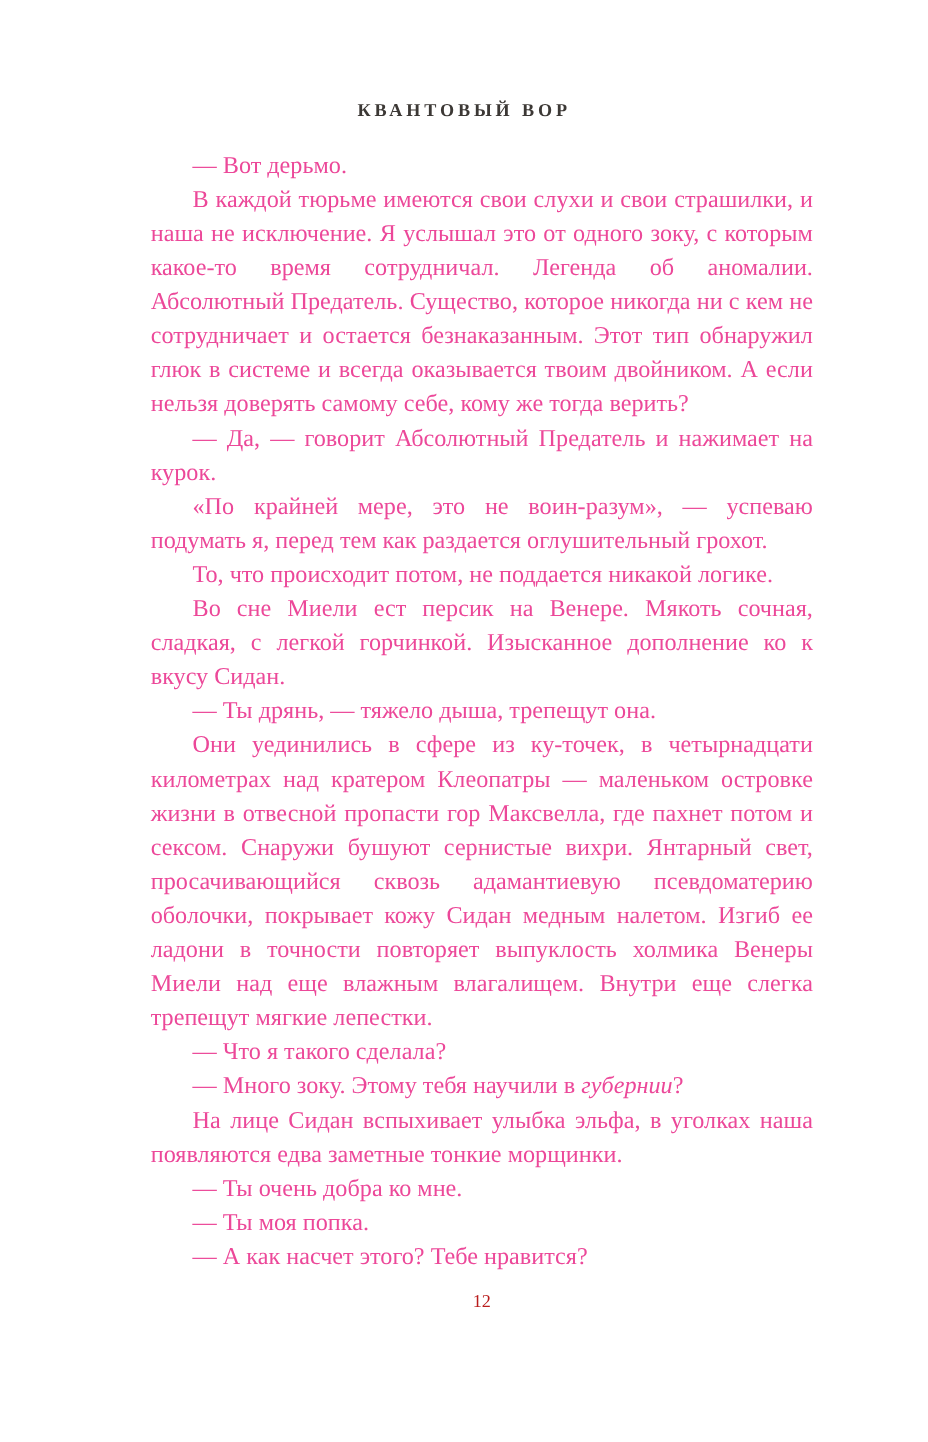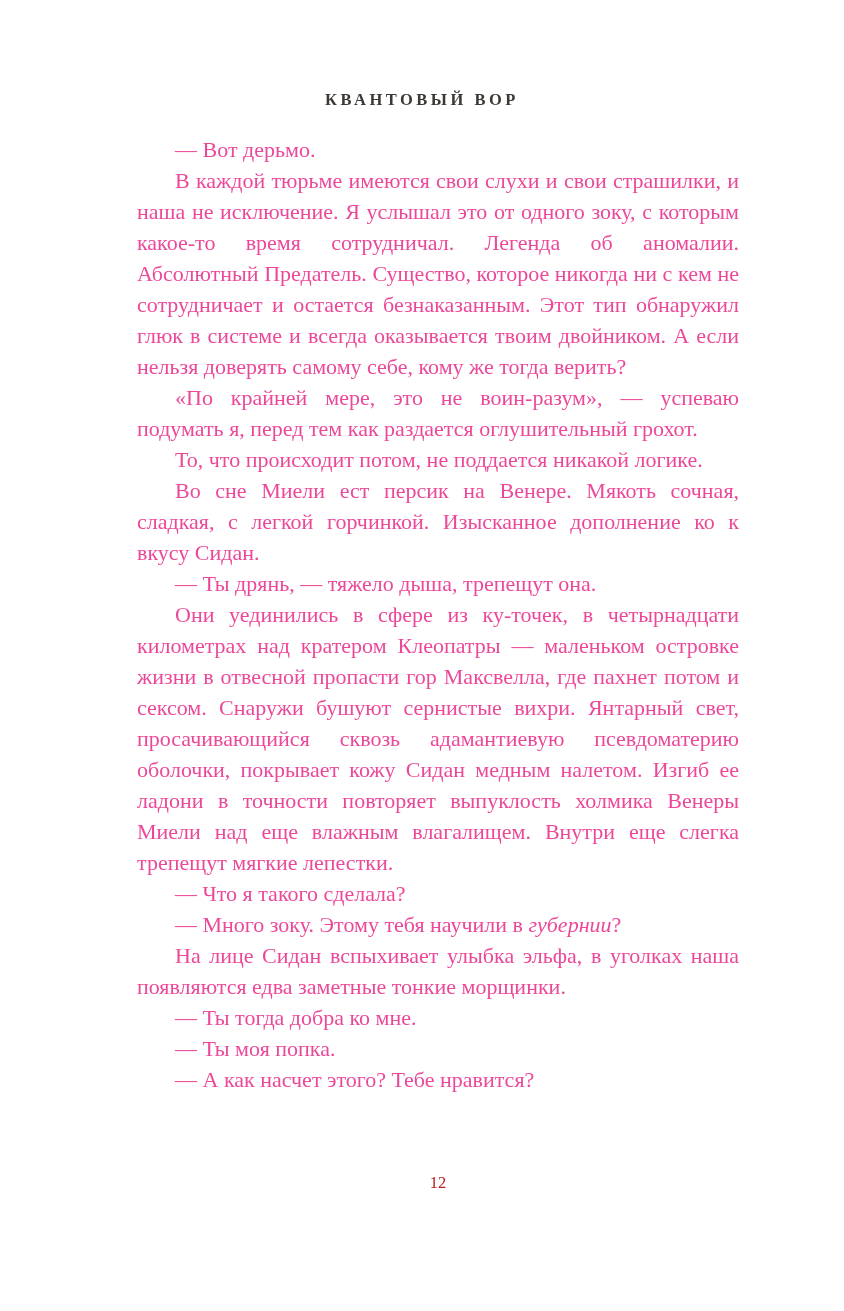--- a/index.html
+++ b/index.html
@@ -59,27 +59,28 @@
 </style>
 </head>
 <body>
 
 <div class="page">
   <div class="running-header">КВАНТОВЫЙ ВОР</div>
 
   <div class="page-body">
       <p><span>— Вот дерьмо.</span></p>
       <p><span>В каждой тюрьме имеются свои слухи и свои страшилки, и наша не исключение. Я услышал это от одного зоку, с которым какое-то время сотрудничал. Легенда об аномалии. Абсолютный Предатель. Существо, которое никогда ни с кем не сотрудничает и остается безнаказанным. Этот тип обнаружил глюк в системе и всегда оказывается твоим двойником. А если нельзя доверять самому себе, кому же тогда верить?</span></p>
+      <p><span>— Да, — говорит Абсолютный Предатель и нажимает на курок.</span></p>
       <p><span>«По крайней мере, это не воин-разум», — успеваю подумать я, перед тем как раздается оглушительный грохот.</span></p>
       <p><span>То, что происходит потом, не поддается никакой логике.</span></p>
       <p><span>Во сне Миели ест персик на Венере. Мякоть сочная, сладкая, с легкой горчинкой. Изысканное дополнение ко к вкусу Сидан.</span></p>
       <p><span>— Ты дрянь, — тяжело дыша, трепещут она.</span></p>
       <p><span>Они уединились в сфере из ку-точек, в четырнадцати километрах над кратером Клеопатры — маленьком островке жизни в отвесной пропасти гор Максвелла, где пахнет потом и сексом. Снаружи бушуют сернистые вихри. Янтарный свет, просачивающийся сквозь адамантиевую псевдоматерию оболочки, покрывает кожу Сидан медным налетом. Изгиб ее ладони в точности повторяет выпуклость холмика Венеры Миели над еще влажным влагалищем. Внутри еще слегка трепещут мягкие лепестки.</span></p>
       <p><span>— Что я такого сделала?</span></p>
       <p><span>— Много зоку. Этому тебя научили в </span><em>губернии</em><span>?</span></p>
       <p><span>На лице Сидан вспыхивает улыбка эльфа, в уголках наша появляются едва заметные тонкие морщинки.</span></p>
-      <p><span>— Ты тогда добра ко мне.</span></p>
+      <p><span>— Ты очень добра ко мне.</span></p>
       <p><span>— Ты моя попка.</span></p>
       <p><span>— А как насчет этого? Тебе нравится?</span></p>
     </div>
 
   <div class="page-number">12</div>
 </div>
 
 </body></html>

